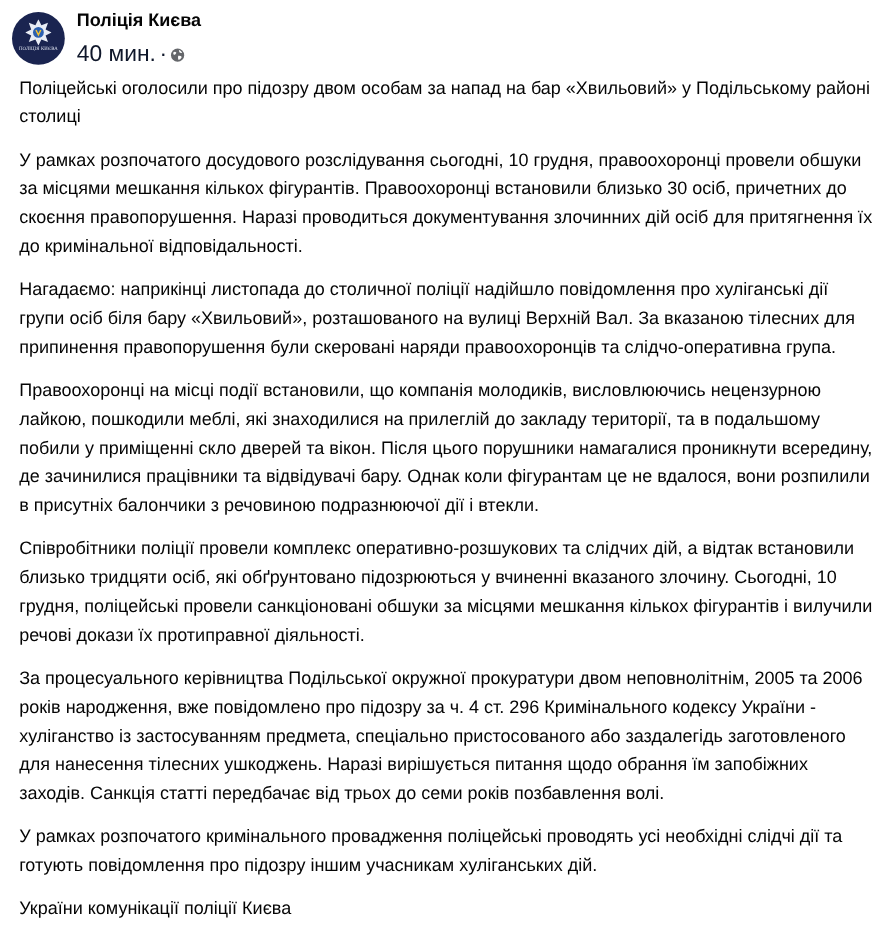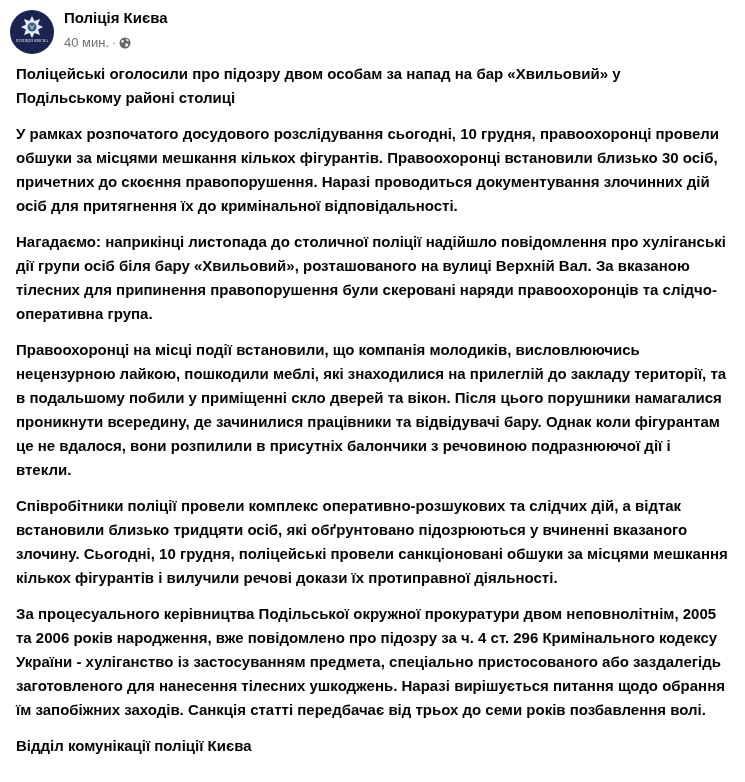--- a/index.html
+++ b/index.html
@@ -2,23 +2,23 @@
 <html><head>
 <meta charset="utf-8">
 <style>
   html, body { margin: 0; padding: 0; background: #ffffff; }
   body { width: 745px; height: 782px; overflow: hidden; font-family: "Liberation Sans", sans-serif; color: #050505; }
   .header { position: relative; height: 62px; }
   .avatar { position: absolute; left: 10px; top: 10px; width: 44px; height: 44px; border-radius: 50%; background: #1a2450; overflow: hidden; }
   .avatar .star { position: absolute; left: 11px; top: 6px; width: 22px; height: 22px; }
   .avatar .cap { position: absolute; left: 0; right: 0; top: 28px; font-size: 4px; color: #dfe4f0; text-align: center; letter-spacing: 0.1px; font-family: "Liberation Serif", serif; }
   .name { position: absolute; left: 64px; top: 9px; font-size: 15px; font-weight: bold; color: #050505; cursor: pointer; }
-  .meta { position: absolute; left: 64px; top: 35px; font-size: 13px; color: #737373; display: flex; align-items: center; gap: 3px; }
+  .meta { position: absolute; left: 64px; top: 35px; font-size: 19px; color: #0f172a; display: flex; align-items: center; gap: 3px; }
   .globe { width: 12px; height: 12px; }
-  .content { padding: 0 16px; font-size: 15px; line-height: 24px; font-weight: bold; }
+  .content { padding: 0 16px; font-size: 15px; line-height: 24px; }
   .content p { margin: 0 0 12px 0; }
   .content p.title { margin-bottom: 12px; }
 </style>
 </head>
 <body>
 
 <div class="header">
   <div class="avatar">
     <svg class="star" viewBox="0 0 22 22">
       <polygon points="11,0 13.5,5 19,3 17,8.5 22,11 17,13.5 19,19 13.5,17 11,22 8.5,17 3,19 5,13.5 0,11 5,8.5 3,3 8.5,5" fill="#e8ecf5"></polygon>
@@ -40,14 +40,15 @@
   </div>
 </div>
 
 <div class="content">
   <p class="title">Поліцейські оголосили про підозру двом особам за напад на бар «Хвильовий» у Подільському районі столиці</p>
   <p>У рамках розпочатого досудового розслідування сьогодні, 10 грудня,  правоохоронці провели обшуки за місцями мешкання кількох фігурантів. Правоохоронці встановили близько 30 осіб, причетних до скоєння правопорушення. Наразі проводиться документування злочинних дій осіб для притягнення їх до кримінальної відповідальності.</p>
   <p>Нагадаємо: наприкінці листопада до столичної поліції надійшло повідомлення про хуліганські дії групи осіб біля бару «Хвильовий», розташованого на вулиці Верхній Вал. За вказаною тілесних для припинення правопорушення були скеровані наряди правоохоронців та слідчо-оперативна група.</p>
   <p>Правоохоронці на місці події встановили, що компанія молодиків, висловлюючись нецензурною лайкою, пошкодили меблі, які знаходилися на прилеглій до закладу території, та в подальшому побили у приміщенні скло дверей та вікон. Після цього порушники намагалися проникнути всередину, де зачинилися працівники та відвідувачі бару. Однак коли фігурантам це не вдалося, вони розпилили в присутніх балончики з речовиною подразнюючої дії і втекли.</p>
   <p>Співробітники поліції провели комплекс оперативно-розшукових та слідчих дій, а відтак встановили близько тридцяти осіб, які обґрунтовано підозрюються у вчиненні вказаного злочину. Сьогодні, 10 грудня, поліцейські провели санкціоновані обшуки за місцями мешкання кількох фігурантів і вилучили речові докази їх протиправної діяльності.</p>
   <p>За процесуального керівництва Подільської окружної прокуратури двом неповнолітнім, 2005 та 2006 років народження, вже повідомлено про підозру за ч. 4 ст. 296 Кримінального кодексу України - хуліганство із застосуванням предмета, спеціально пристосованого або заздалегідь заготовленого для нанесення тілесних ушкоджень. Наразі вирішується питання щодо обрання їм запобіжних заходів. Санкція статті передбачає від трьох до семи років позбавлення волі.</p>
-  <p>Відділ комунікації поліції Києва</p>
+  <p>У рамках розпочатого кримінального провадження поліцейські проводять усі необхідні слідчі дії та готують повідомлення про підозру іншим учасникам хуліганських дій.</p>
+  <p>України комунікації поліції Києва</p>
 </div>
 
 </body></html>

